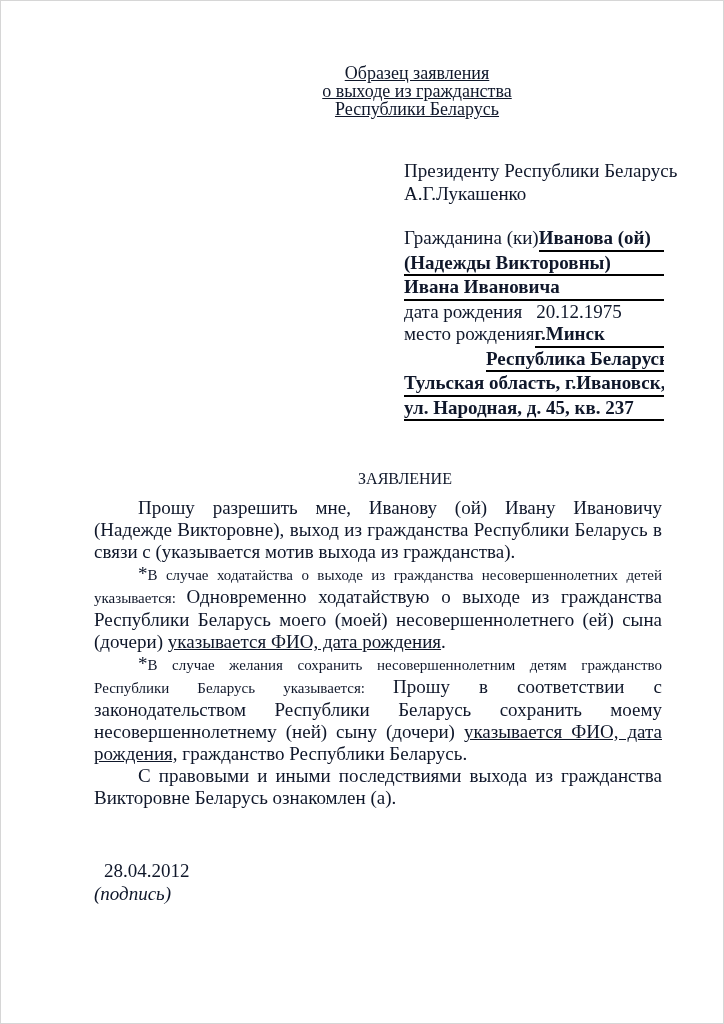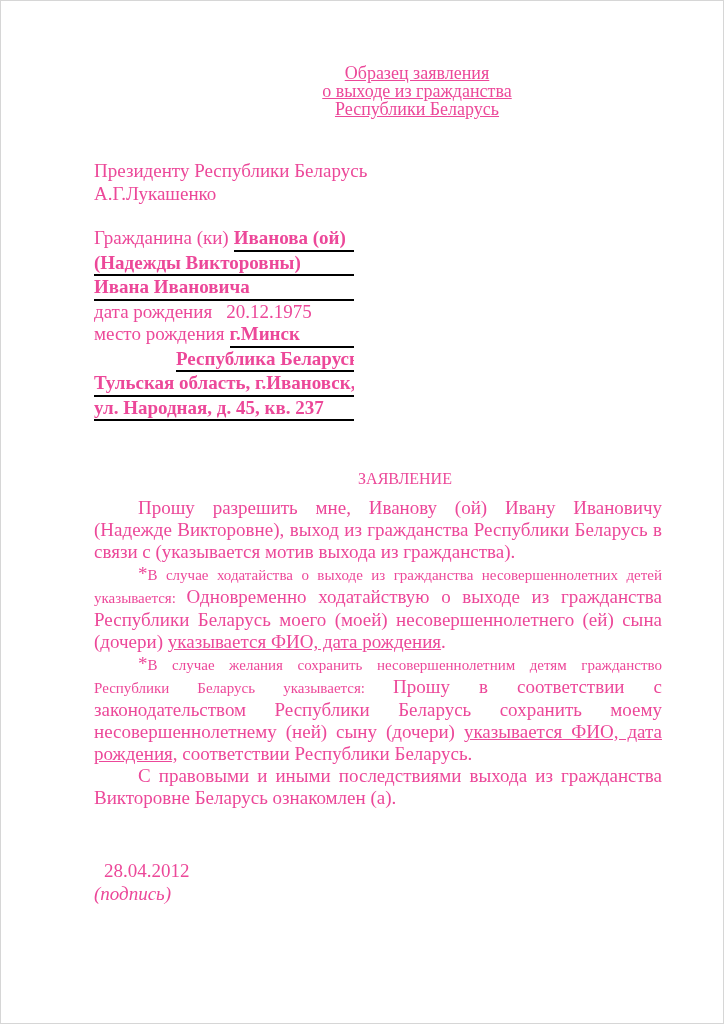--- a/index.html
+++ b/index.html
@@ -4,42 +4,43 @@
 <style>
   * { margin:0; padding:0; box-sizing:border-box; }
   html,body { background:#ffffff; }
   .page {
     position:relative;
     width:724px; height:1024px;
     margin:0;
     background:#ffffff;
     border:1px solid #d6d6d6;
     font-family:"Liberation Serif","DejaVu Serif",serif;
-    color:#ec4899;
+    color:#0f172a;
     padding:0 61px 0 93px;
     overflow:hidden;
   }
   
   .title-block {
     margin-top:63px;
     padding-left:78px;          
     text-align:center;
     font-size:18px;
     line-height:18px;
   }
   .title-line { text-decoration:underline; }
   
   .addressee {
+    margin-left:310px;          
     margin-top:42px;
     width:260px;
     font-size:19px;
     line-height:22.5px;
   }
   .addr-row { display:flex; white-space:nowrap; }
-  .addr-row .lbl { padding-right:5px; }
+  .addr-row .lbl { }
   .addr-row .fill {
     flex:1;
     border-bottom:2px solid #000;
     font-weight:bold;
     overflow:hidden;
   }
   .addr-row .spacer { width:82px; }
   .addr-row .val { margin-left:14px; }
   .gap-top { margin-top:22px; }
   
@@ -120,21 +121,21 @@
     </div>
   </div>
 
   <div class="heading">ЗАЯВЛЕНИЕ</div>
 
   <div class="body-text">
     <p>Прошу разрешить мне, Иванову (ой) Ивану Ивановичу (Надежде Викторовне), выход из гражданства Республики Беларусь в связи с (указывается мотив выхода из гражданства).</p>
 
     <p><span class="star">*</span><span class="small">В случае ходатайства о выходе из гражданства несовершеннолетних детей указывается: </span><span>Одновременно ходатайствую о выходе из гражданства Республики Беларусь моего (моей) несовершеннолетнего (ей) сына (дочери) </span><span class="ul">указывается ФИО, дата рождения</span><span>.</span></p>
 
-    <p><span class="star">*</span><span class="small">В случае желания сохранить несовершеннолетним детям гражданство Республики Беларусь указывается: </span><span>Прошу в соответствии с законодательством Республики Беларусь сохранить моему несовершеннолетнему (ней) сыну (дочери) </span><span class="ul">указывается ФИО, дата рождения,</span><span> соответствии Республики Беларусь.</span></p>
+    <p><span class="star">*</span><span class="small">В случае желания сохранить несовершеннолетним детям гражданство Республики Беларусь указывается: </span><span>Прошу в соответствии с законодательством Республики Беларусь сохранить моему несовершеннолетнему (ней) сыну (дочери) </span><span class="ul">указывается ФИО, дата рождения,</span><span> гражданство Республики Беларусь.</span></p>
 
     <p>С правовыми и иными последствиями выхода из гражданства Викторовне Беларусь ознакомлен (а).</p>
   </div>
 
   <div class="footer-row">
     <span class="date">28.04.2012</span>
     <span class="sig">(подпись)</span>
   </div>
 
 </div>

